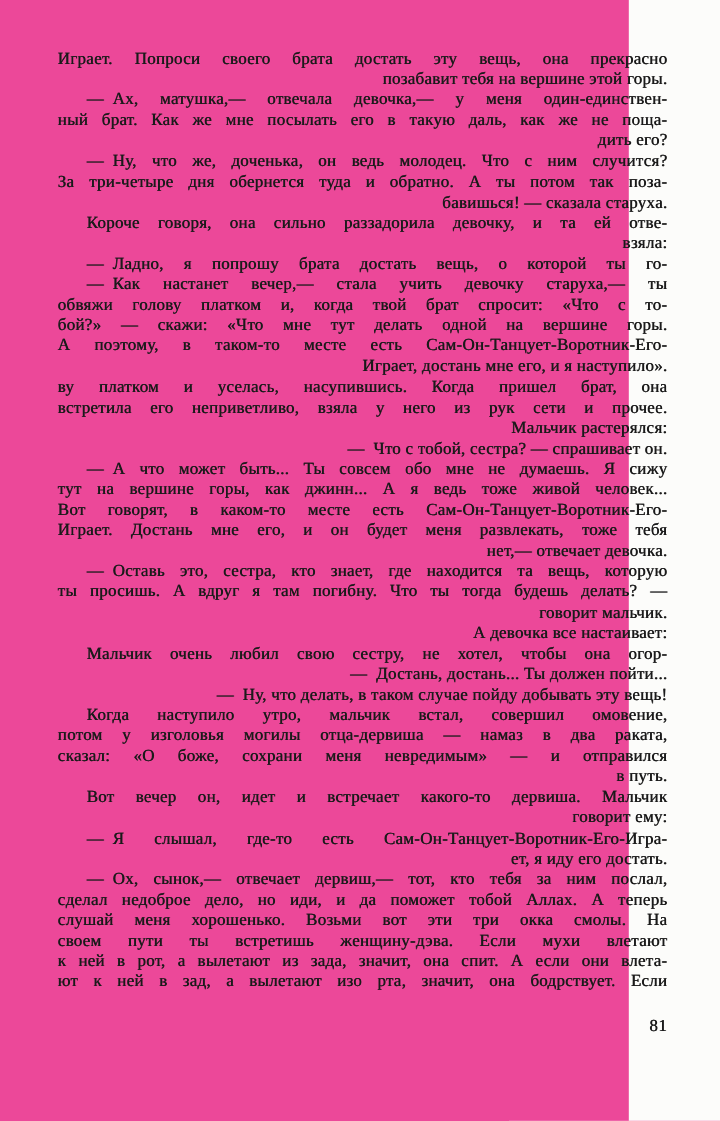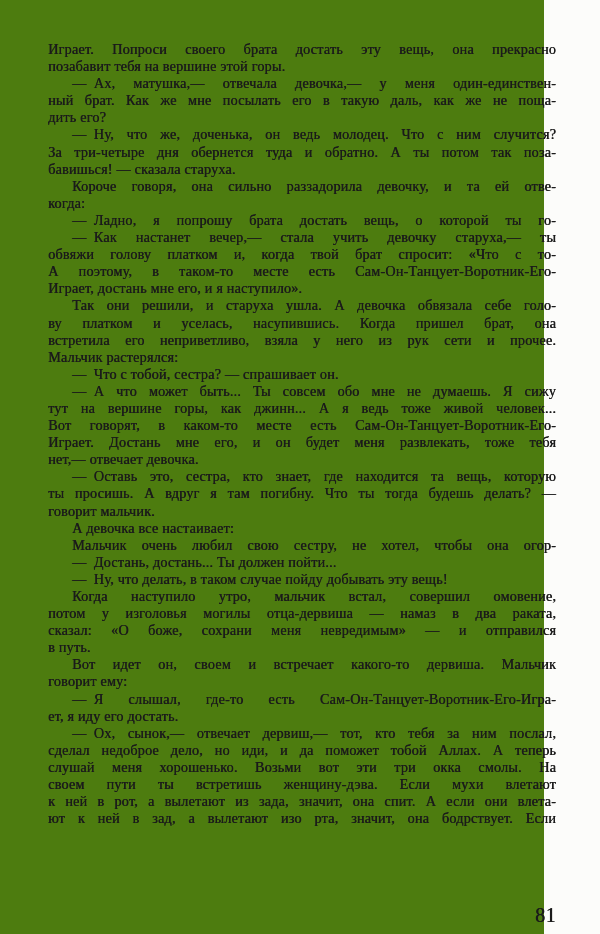--- a/index.html
+++ b/index.html
@@ -9,100 +9,99 @@
   body {
     width: 600px;
     height: 934px;
     background: #fcfcfa;
     overflow: hidden;
   }
   .page {
     position: relative;
     width: 524px;
     height: 934px;
-    background: #4d7c0f;
+    background: #ec4899;
     font-family: "Liberation Serif", "DejaVu Serif", serif;
     color: #1b1b1b;
-    padding-left: 20px;
   }
   .text-block {
     position: absolute;
     left: 48px;
     top: 41px;
     width: 508px;
   }
   .line {
     font-size: 14.2px;
     line-height: 17.1px;
     height: 17.1px;
     letter-spacing: 0.2px;
-    text-align: left;
+    text-align: right;
     text-shadow: 0.4px 0 0 currentColor; 
     white-space: normal;
   }
   .line.j {
     text-align: justify;
     text-align-last: justify;
   }
   .line.i {
     text-indent: 24px;
   }
   .page-number {
     position: absolute;
     left: 48px;
-    top: 904px;
+    top: 848px;
     width: 508px;
     text-align: right;
-    font-size: 20px;
+    font-size: 14px;
     letter-spacing: 0.5px;
     text-shadow: 0.4px 0 0 currentColor;
   }
 </style>
 </head>
 <body>
 
 <div class="page">
   <div class="text-block" id="text-block">
       <div class="line j">Играет. Попроси своего брата достать эту вещь, она прекрасно</div>
       <div class="line">позабавит тебя на вершине этой горы.</div>
       <div class="line j i">— Ах, матушка,— отвечала девочка,— у меня один-единствен-</div>
       <div class="line j">ный брат. Как же мне посылать его в такую даль, как же не поща-</div>
       <div class="line">дить его?</div>
       <div class="line j i">— Ну, что же, доченька, он ведь молодец. Что с ним случится?</div>
       <div class="line j">За три-четыре дня обернется туда и обратно. А ты потом так поза-</div>
       <div class="line">бавишься! — сказала старуха.</div>
       <div class="line j i">Короче говоря, она сильно раззадорила девочку, и та ей отве-</div>
-      <div class="line">когда:</div>
+      <div class="line">взяла:</div>
       <div class="line j i">— Ладно, я попрошу брата достать вещь, о которой ты го-</div>
       <div class="line j i">— Как настанет вечер,— стала учить девочку старуха,— ты</div>
       <div class="line j">обвяжи голову платком и, когда твой брат спросит: «Что с то-</div>
+      <div class="line j">бой?» — скажи: «Что мне тут делать одной на вершине горы.</div>
       <div class="line j">А поэтому, в таком-то месте есть Сам-Он-Танцует-Воротник-Его-</div>
       <div class="line">Играет, достань мне его, и я наступило».</div>
-      <div class="line j i">Так они решили, и старуха ушла. А девочка обвязала себе голо-</div>
       <div class="line j">ву платком и уселась, насупившись. Когда пришел брат, она</div>
       <div class="line j">встретила его неприветливо, взяла у него из рук сети и прочее.</div>
       <div class="line">Мальчик растерялся:</div>
       <div class="line i">— Что с тобой, сестра? — спрашивает он.</div>
       <div class="line j i">— А что может быть... Ты совсем обо мне не думаешь. Я сижу</div>
       <div class="line j">тут на вершине горы, как джинн... А я ведь тоже живой человек...</div>
       <div class="line j">Вот говорят, в каком-то месте есть Сам-Он-Танцует-Воротник-Его-</div>
       <div class="line j">Играет. Достань мне его, и он будет меня развлекать, тоже тебя</div>
       <div class="line">нет,— отвечает девочка.</div>
       <div class="line j i">— Оставь это, сестра, кто знает, где находится та вещь, которую</div>
       <div class="line j">ты просишь. А вдруг я там погибну. Что ты тогда будешь делать? —</div>
       <div class="line">говорит мальчик.</div>
       <div class="line i">А девочка все настаивает:</div>
       <div class="line j i">Мальчик очень любил свою сестру, не хотел, чтобы она огор-</div>
       <div class="line i">— Достань, достань... Ты должен пойти...</div>
       <div class="line i">— Ну, что делать, в таком случае пойду добывать эту вещь!</div>
       <div class="line j i">Когда наступило утро, мальчик встал, совершил омовение,</div>
       <div class="line j">потом у изголовья могилы отца-дервиша — намаз в два раката,</div>
       <div class="line j">сказал: «О боже, сохрани меня невредимым» — и отправился</div>
       <div class="line">в путь.</div>
-      <div class="line j i">Вот идет он, своем и встречает какого-то дервиша. Мальчик</div>
+      <div class="line j i">Вот вечер он, идет и встречает какого-то дервиша. Мальчик</div>
       <div class="line">говорит ему:</div>
       <div class="line j i">— Я слышал, где-то есть Сам-Он-Танцует-Воротник-Его-Игра-</div>
       <div class="line">ет, я иду его достать.</div>
       <div class="line j i">— Ох, сынок,— отвечает дервиш,— тот, кто тебя за ним послал,</div>
       <div class="line j">сделал недоброе дело, но иди, и да поможет тобой Аллах. А теперь</div>
       <div class="line j">слушай меня хорошенько. Возьми вот эти три окка смолы. На</div>
       <div class="line j">своем пути ты встретишь женщину-дэва. Если мухи влетают</div>
       <div class="line j">к ней в рот, а вылетают из зада, значит, она спит. А если они влета-</div>
       <div class="line j">ют к ней в зад, а вылетают изо рта, значит, она бодрствует. Если</div>
     </div>

